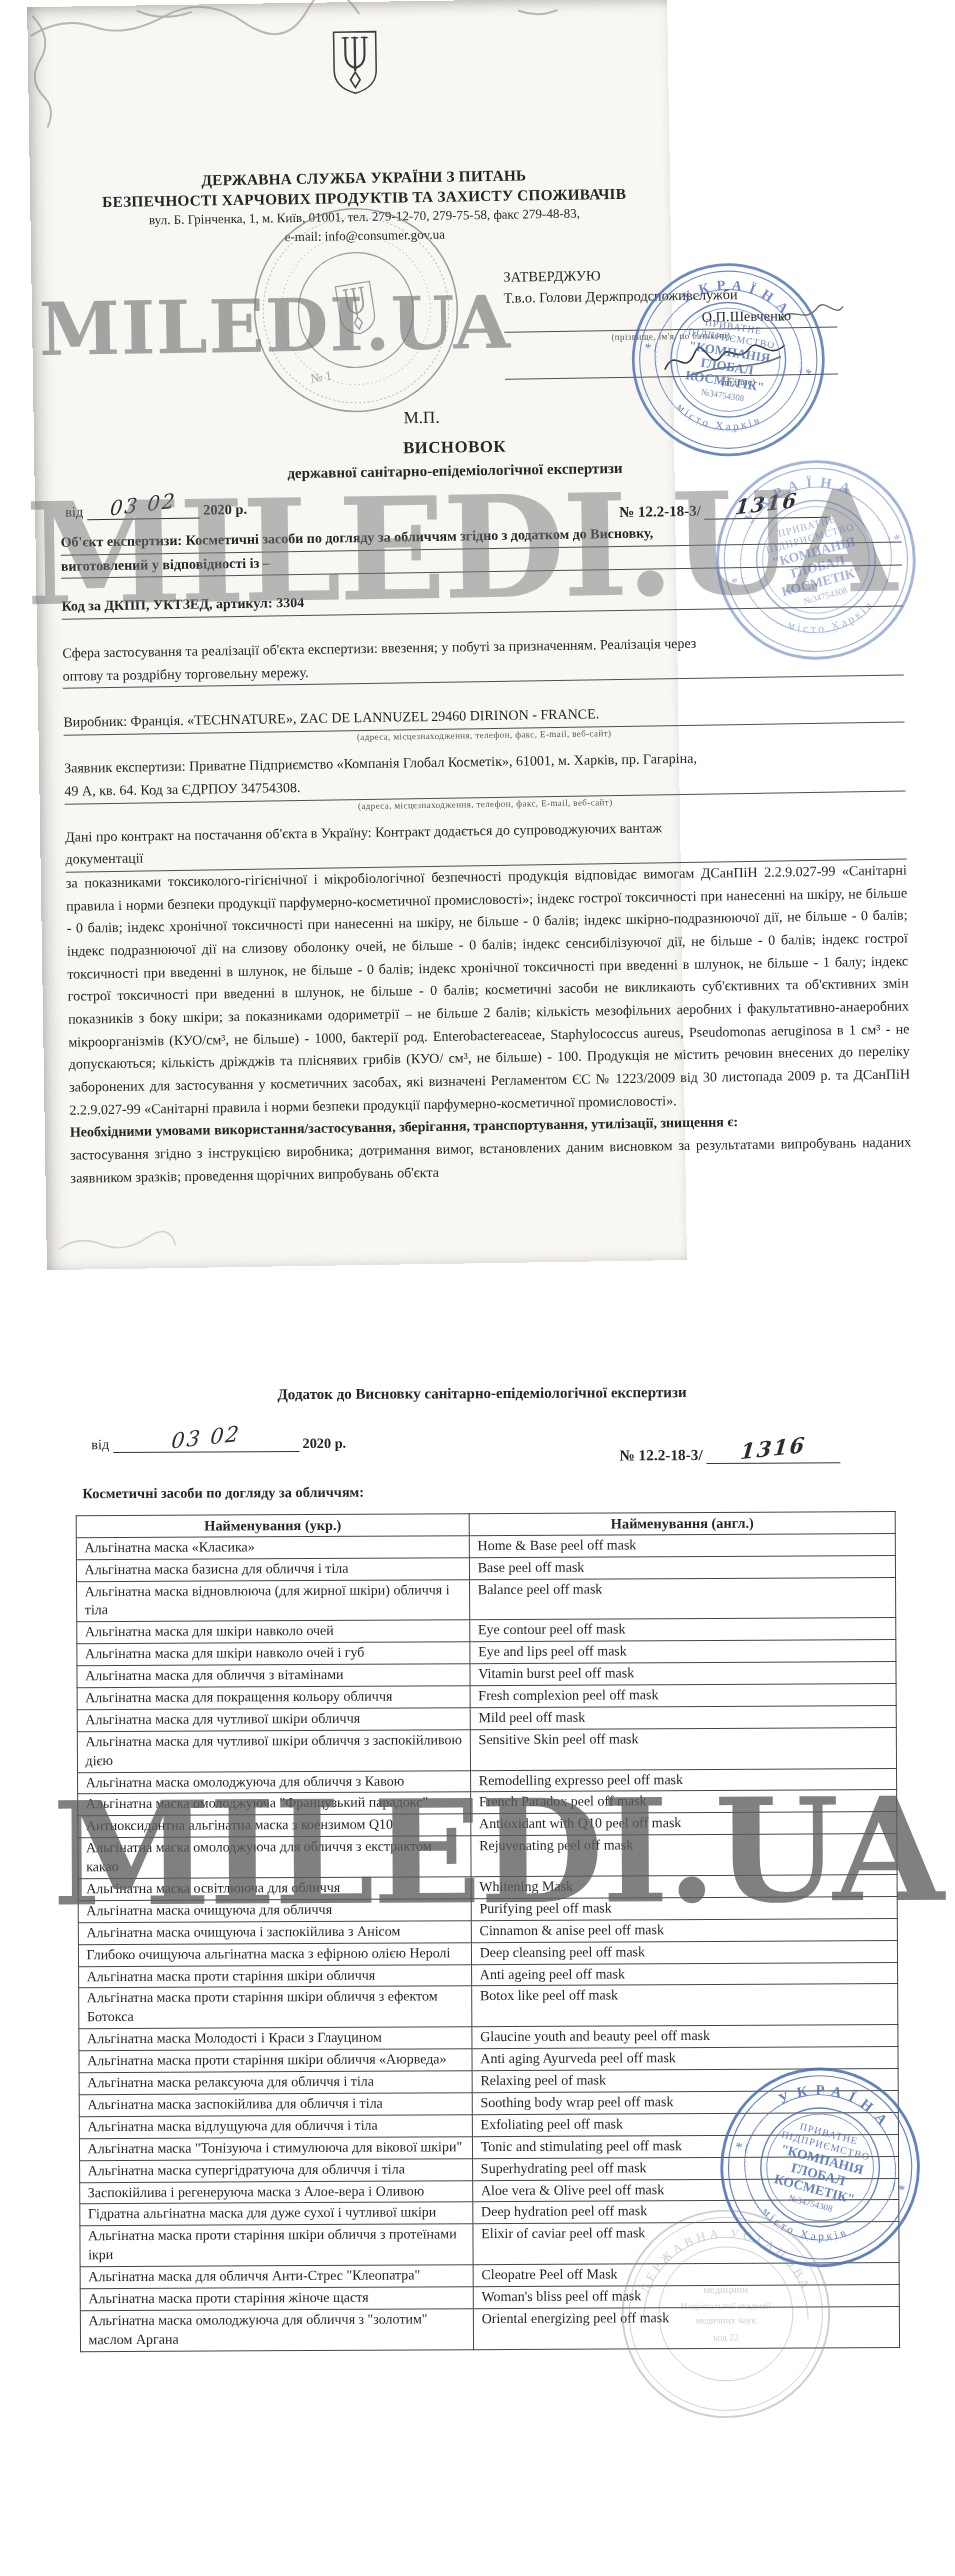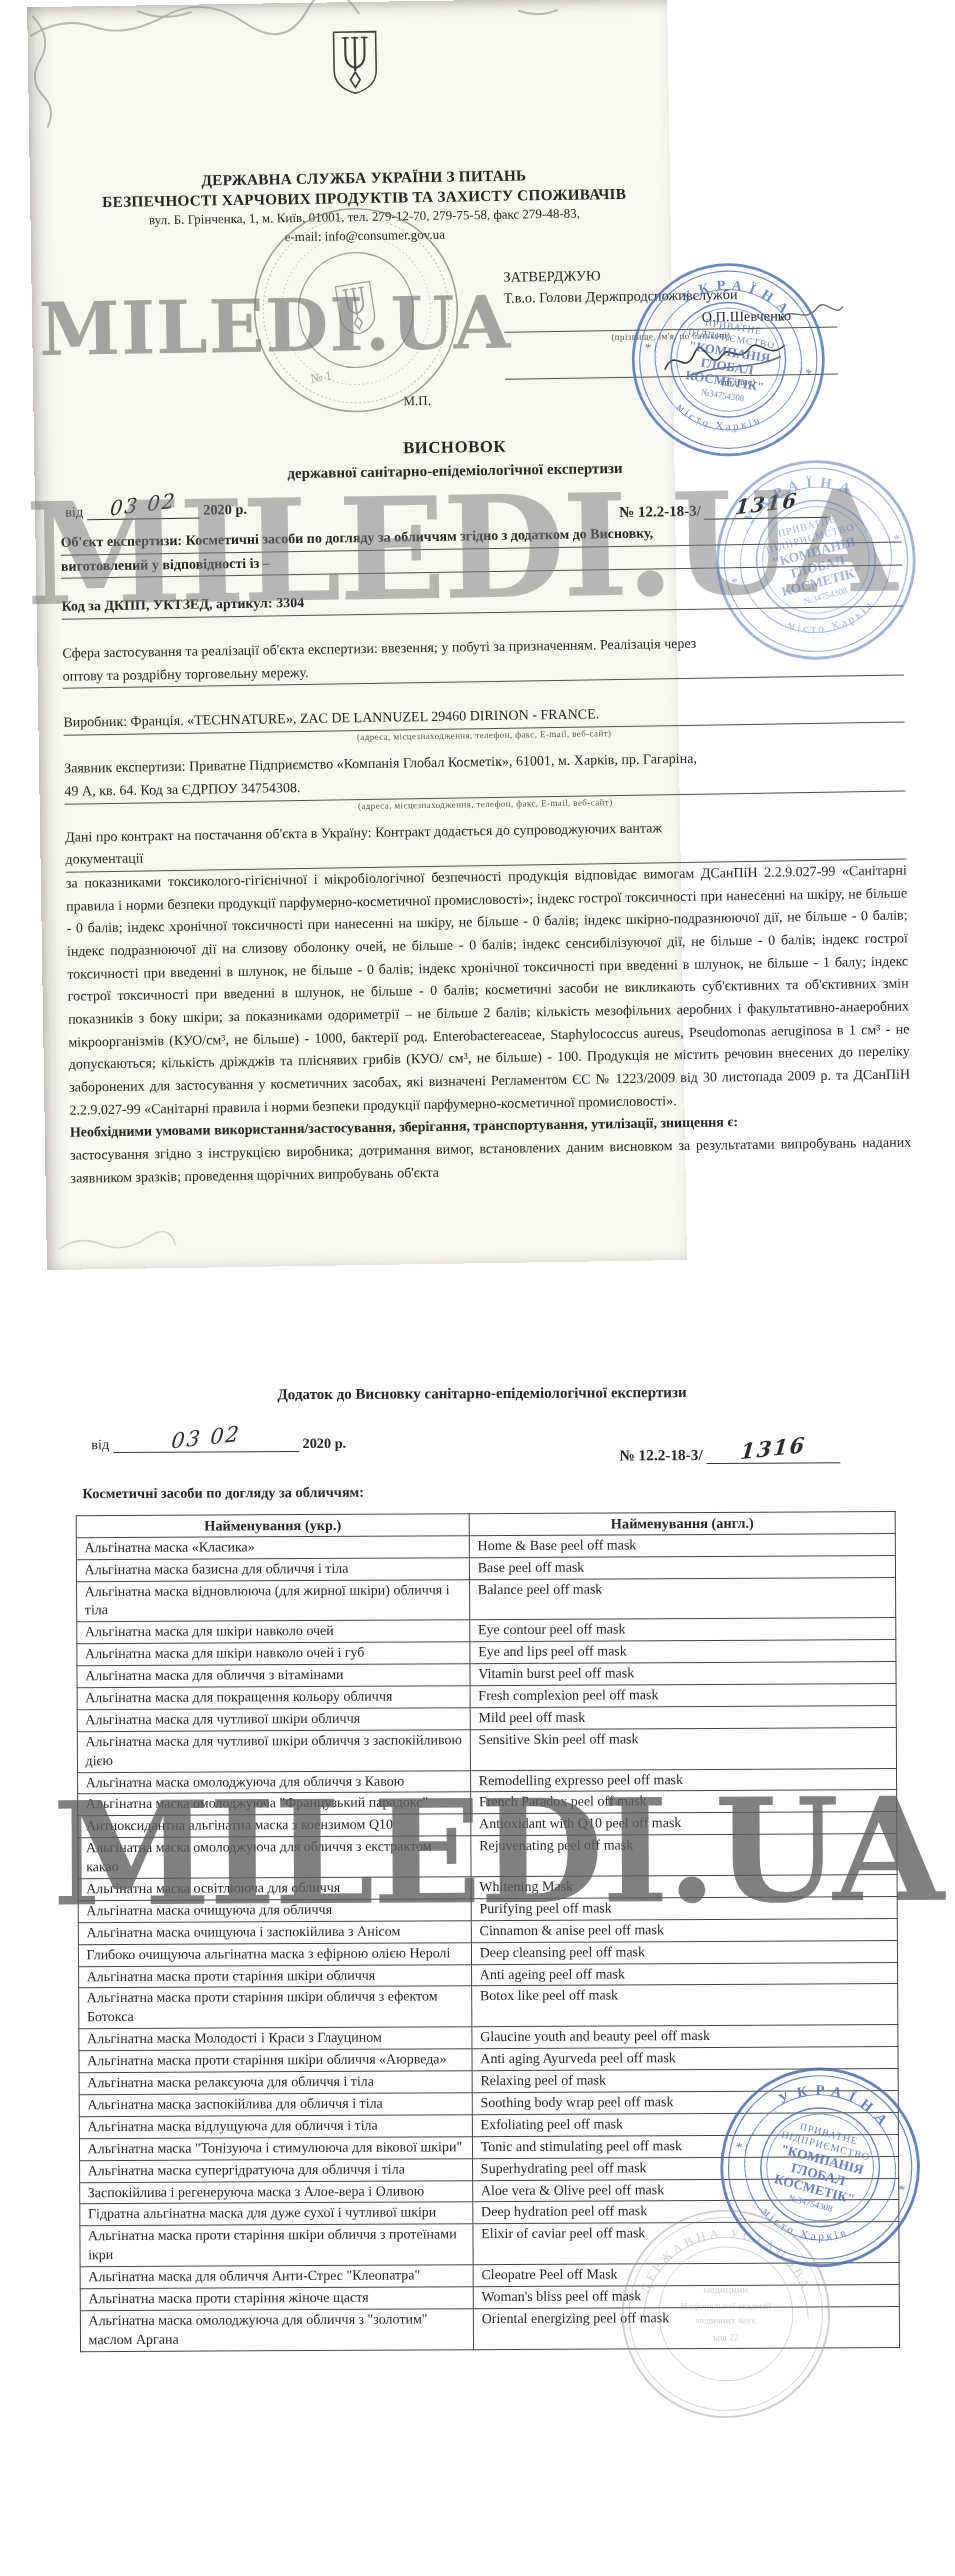--- a/index.html
+++ b/index.html
@@ -139,21 +139,21 @@
     <div class="rl sig-line">
       <svg class="abs" style="right:32px;top:-3.8px" width="143" height="42" viewBox="0 0 150 44">
         <g fill="none" stroke="#3b3b3b" stroke-width="1.7">
           <path d="M2,32 C14,6 22,42 34,14 C42,-4 50,36 62,18 C70,6 78,28 92,10 C100,0 112,24 128,8"></path>
           <path d="M30,38 C60,26 94,34 124,20" opacity=".75"></path>
         </g>
       </svg>
     </div>
     <div class="cap" style="width:60%;margin-left:40%">(підпис)</div>
   </div>
-  <div class="abs" style="left:399px;top:398px;font-size:13px">М.П.</div>
+  <div class="abs" style="left:399px;top:413px;font-size:17px">М.П.</div>
 
   <svg class="stamp" style="left:245px;top:206px;color:#787878;opacity:.7;transform:rotate(-8deg)" width="216" height="216" viewBox="-113 -113 226 226" color="#787878">
     <use href="#tstamp"></use>
   </svg>
 
   <div class="abs title-blk">
     <div class="t1">ВИСНОВОК</div>
     <div class="t2">державної санітарно-епідеміологічної експертизи</div>
   </div>
 

